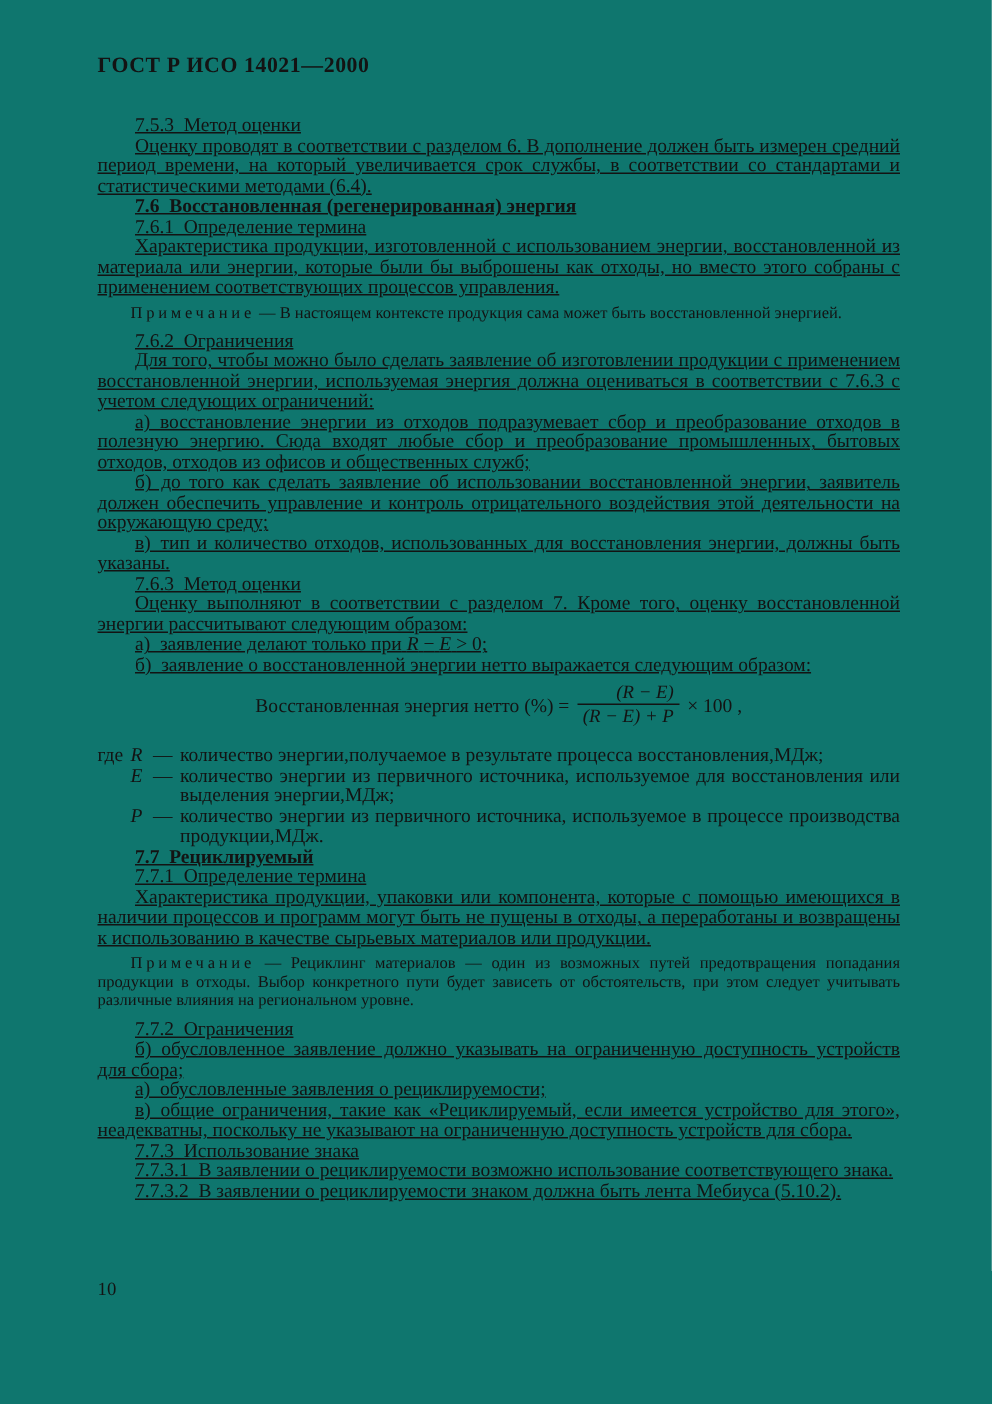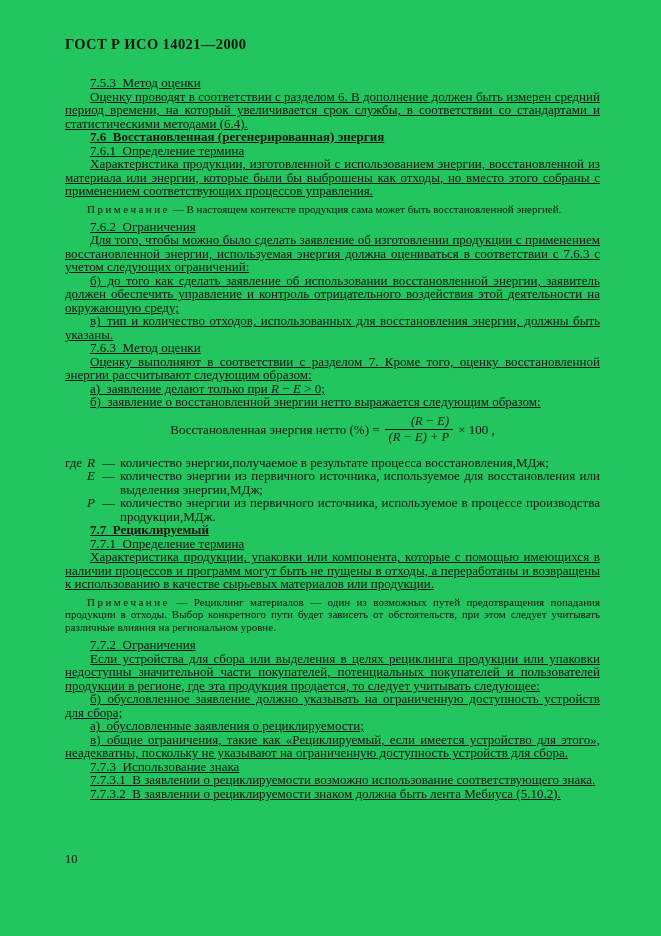--- a/index.html
+++ b/index.html
@@ -2,21 +2,21 @@
 <html><head>
 <meta charset="utf-8">
 <style>
   * { box-sizing: border-box; }
   html, body { margin: 0; padding: 0; }
   body { background: #ffffff; }
   .page {
     position: relative;
     width: 661px;
     height: 936px;
-    background: #22c55e;
+    background: #0f766e;
     font-family: "Liberation Serif", serif;
     color: #131313;
     overflow: hidden;
   }
   .content {
     position: absolute;
     left: 65px;
     top: 36px;
     width: 535px;
   }
@@ -96,20 +96,21 @@
     <p class="line">Оценку проводят в соответствии с разделом 6. В дополнение должен быть измерен средний период времени, на который увеличивается срок службы, в соответствии со стандартами и статистическими методами (6.4).</p>
 
     <p class="line bold">7.6 Восстановленная (регенерированная) энергия</p>
     <p class="line">7.6.1 Определение термина</p>
     <p class="line">Характеристика продукции, изготовленной с использованием энергии, восстановленной из материала или энергии, которые были бы выброшены как отходы, но вместо этого собраны с применением соответствующих процессов управления.</p>
 
     <p class="note"><span class="note-label">Примечание</span> <span>— В настоящем контексте продукция сама может быть восстановленной энергией.</span></p>
 
     <p class="line">7.6.2 Ограничения</p>
     <p class="line">Для того, чтобы можно было сделать заявление об изготовлении продукции с применением восстановленной энергии, используемая энергия должна оцениваться в соответствии с 7.6.3 с учетом следующих ограничений:</p>
+    <p class="line">а) восстановление энергии из отходов подразумевает сбор и преобразование отходов в полезную энергию. Сюда входят любые сбор и преобразование промышленных, бытовых отходов, отходов из офисов и общественных служб;</p>
     <p class="line">б) до того как сделать заявление об использовании восстановленной энергии, заявитель должен обеспечить управление и контроль отрицательного воздействия этой деятельности на окружающую среду;</p>
     <p class="line">в) тип и количество отходов, использованных для восстановления энергии, должны быть указаны.</p>
 
     <p class="line">7.6.3 Метод оценки</p>
     <p class="line">Оценку выполняют в соответствии с разделом 7. Кроме того, оценку восстановленной энергии рассчитывают следующим образом:</p>
     <p class="line"><span>а) заявление делают только при</span> <span class="var">R</span> <span>−</span> <span class="var">E</span> <span>&gt; 0;</span></p>
     <p class="line">б) заявление о восстановленной энергии нетто выражается следующим образом:</p>
 
     <div class="formula">
       <span>Восстановленная энергия нетто (%) =</span><span class="frac"><span class="num">(R − E)</span><span class="den">(R − E) + P</span></span><span>× 100 ,</span>
@@ -136,21 +137,20 @@
       </div>
     </div>
 
     <p class="line bold">7.7 Рециклируемый</p>
     <p class="line">7.7.1 Определение термина</p>
     <p class="line">Характеристика продукции, упаковки или компонента, которые с помощью имеющихся в наличии процессов и программ могут быть не пущены в отходы, а переработаны и возвращены к использованию в качестве сырьевых материалов или продукции.</p>
 
     <p class="note"><span class="note-label">Примечание</span> <span>— Рециклинг материалов — один из возможных путей предотвращения попадания продукции в отходы. Выбор конкретного пути будет зависеть от обстоятельств, при этом следует учитывать различные влияния на региональном уровне.</span></p>
 
     <p class="line">7.7.2 Ограничения</p>
-    <p class="line">Если устройства для сбора или выделения в целях рециклинга продукции или упаковки недоступны значительной части покупателей, потенциальных покупателей и пользователей продукции в регионе, где эта продукция продается, то следует учитывать следующее:</p>
     <p class="line">б) обусловленное заявление должно указывать на ограниченную доступность устройств для сбора;</p>
     <p class="line">а) обусловленные заявления о рециклируемости;</p>
     <p class="line">в) общие ограничения, такие как «Рециклируемый, если имеется устройство для этого», неадекватны, поскольку не указывают на ограниченную доступность устройств для сбора.</p>
 
     <p class="line">7.7.3 Использование знака</p>
     <p class="line">7.7.3.1 В заявлении о рециклируемости возможно использование соответствующего знака.</p>
     <p class="line">7.7.3.2 В заявлении о рециклируемости знаком должна быть лента Мебиуса (5.10.2).</p>
 
   </div>
 

